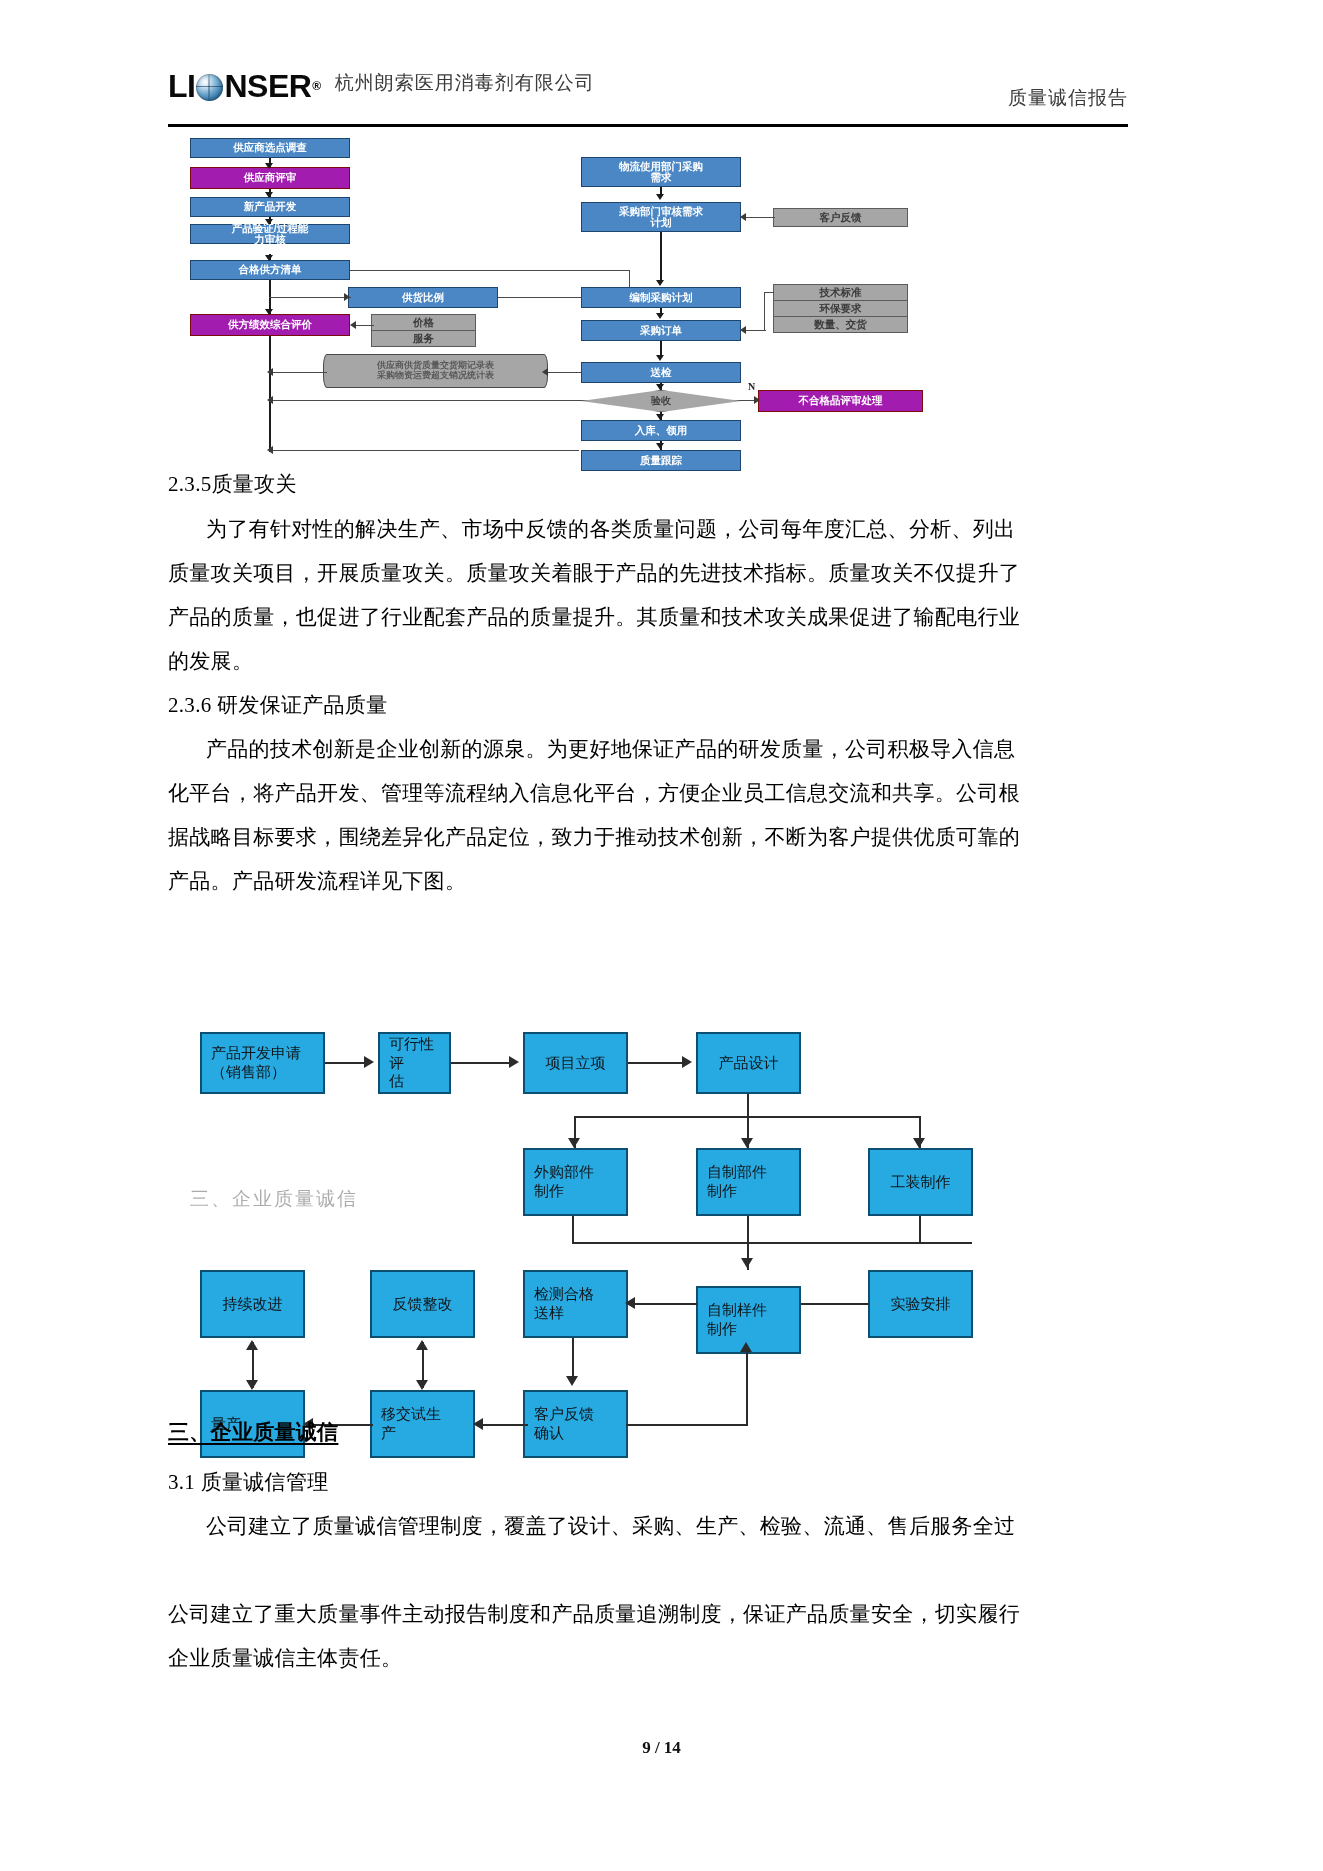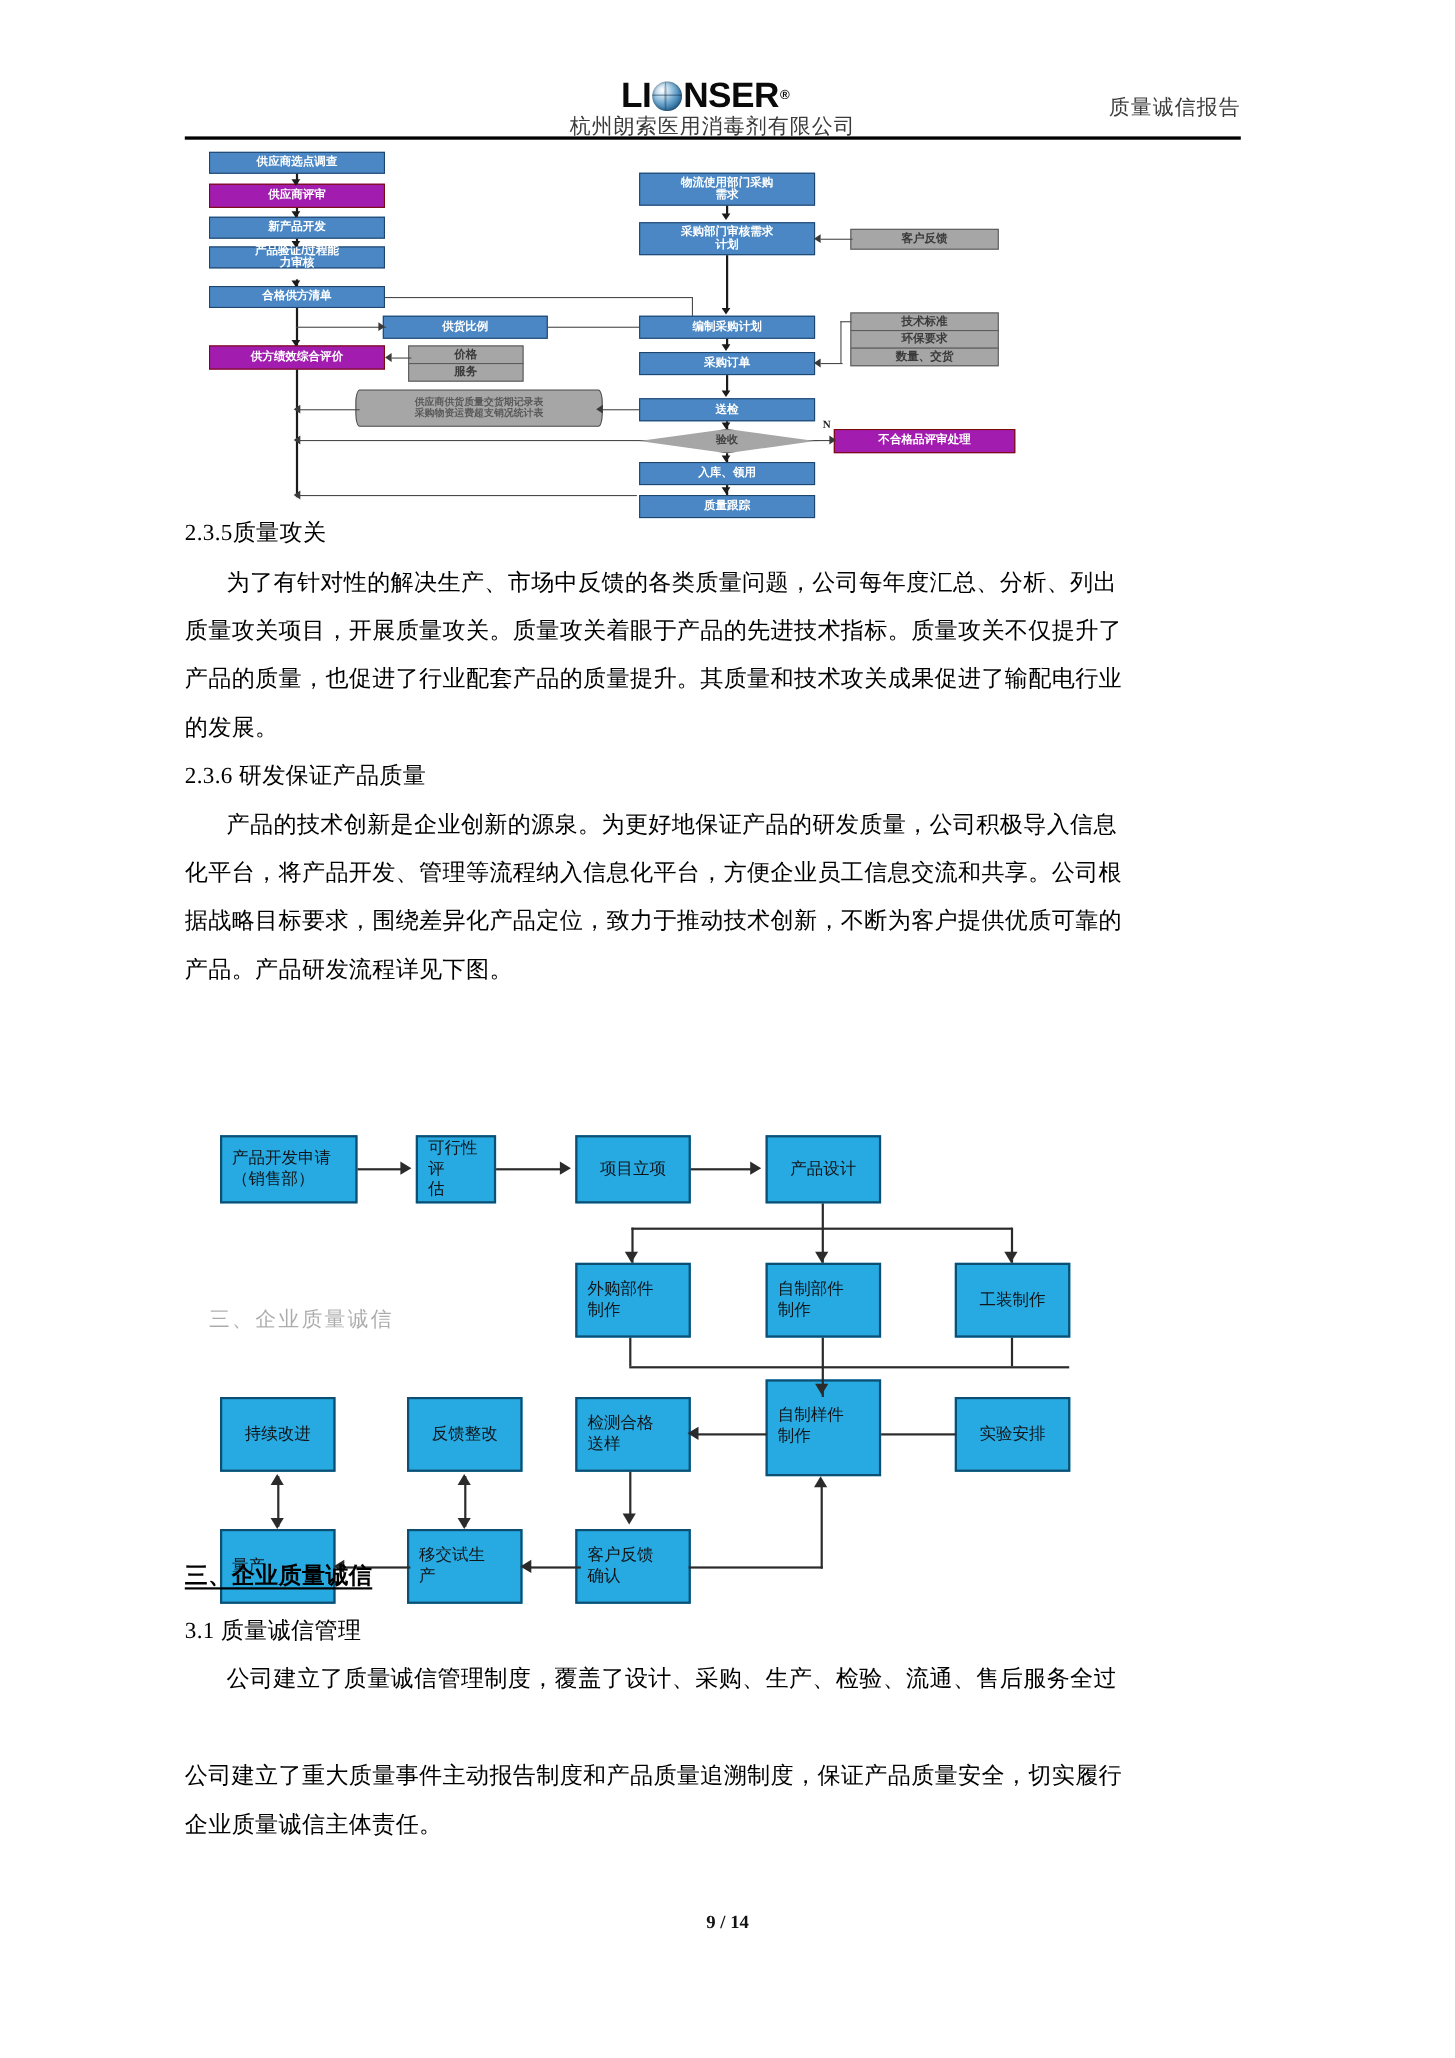--- a/index.html
+++ b/index.html
@@ -19,22 +19,20 @@
   }
 
   
   .header {
     position: absolute;
     left: 168px;
     top: 70px;
     width: 960px;
     height: 56px;
     display: flex;
-    align-items: center;
-    flex-direction: column;
   }
   .logo-wrap {
     display: flex;
     align-items: flex-start;
     margin-right: 14px;
   }
   .logo-text {
     font-family: "Liberation Sans", "DejaVu Sans", sans-serif;
     font-weight: 800;
     font-size: 32px;
@@ -394,21 +392,21 @@
     <div class="ln ln-h" style="left:406px; top:96px;  width:346px;"></div>
     <div class="ln ln-v" style="left:406px; top:96px;  height:32px;"></div>
     <div class="arw arw-d" style="left:400px; top:118px;"></div>
     <div class="ln ln-v" style="left:751px; top:96px;  height:32px;"></div>
     <div class="arw arw-d" style="left:745px; top:118px;"></div>
 
     <div class="node ctr" style="left:32px;  top:250px; width:105px; height:68px;">持续改进</div>
     <div class="node ctr" style="left:202px; top:250px; width:105px; height:68px;">反馈整改</div>
     <div class="node" style="left:355px; top:250px; width:105px; height:68px;">检测合格
 送样</div>
-    <div class="node" style="left:528px; top:234px; width:105px; height:88px;font-family:Liberation Mono, monospace;">自制样件
+    <div class="node" style="left:528px; top:266px; width:105px; height:68px;">自制样件
 制作</div>
     <div class="node ctr" style="left:700px; top:250px; width:105px; height:68px;">实验安排</div>
 
     <div class="ln ln-v" style="left:579px; top:196px; height:54px;"></div>
     <div class="arw arw-d" style="left:573px; top:238px;"></div>
     <div class="ln ln-v" style="left:404px; top:196px; height:26px;"></div>
     <div class="ln ln-h" style="left:404px; top:222px; width:400px;"></div>
     <div class="ln ln-v" style="left:751px; top:196px; height:26px;"></div>
 
     <div class="ln ln-h" style="left:463px; top:283px; width:66px;"></div>

